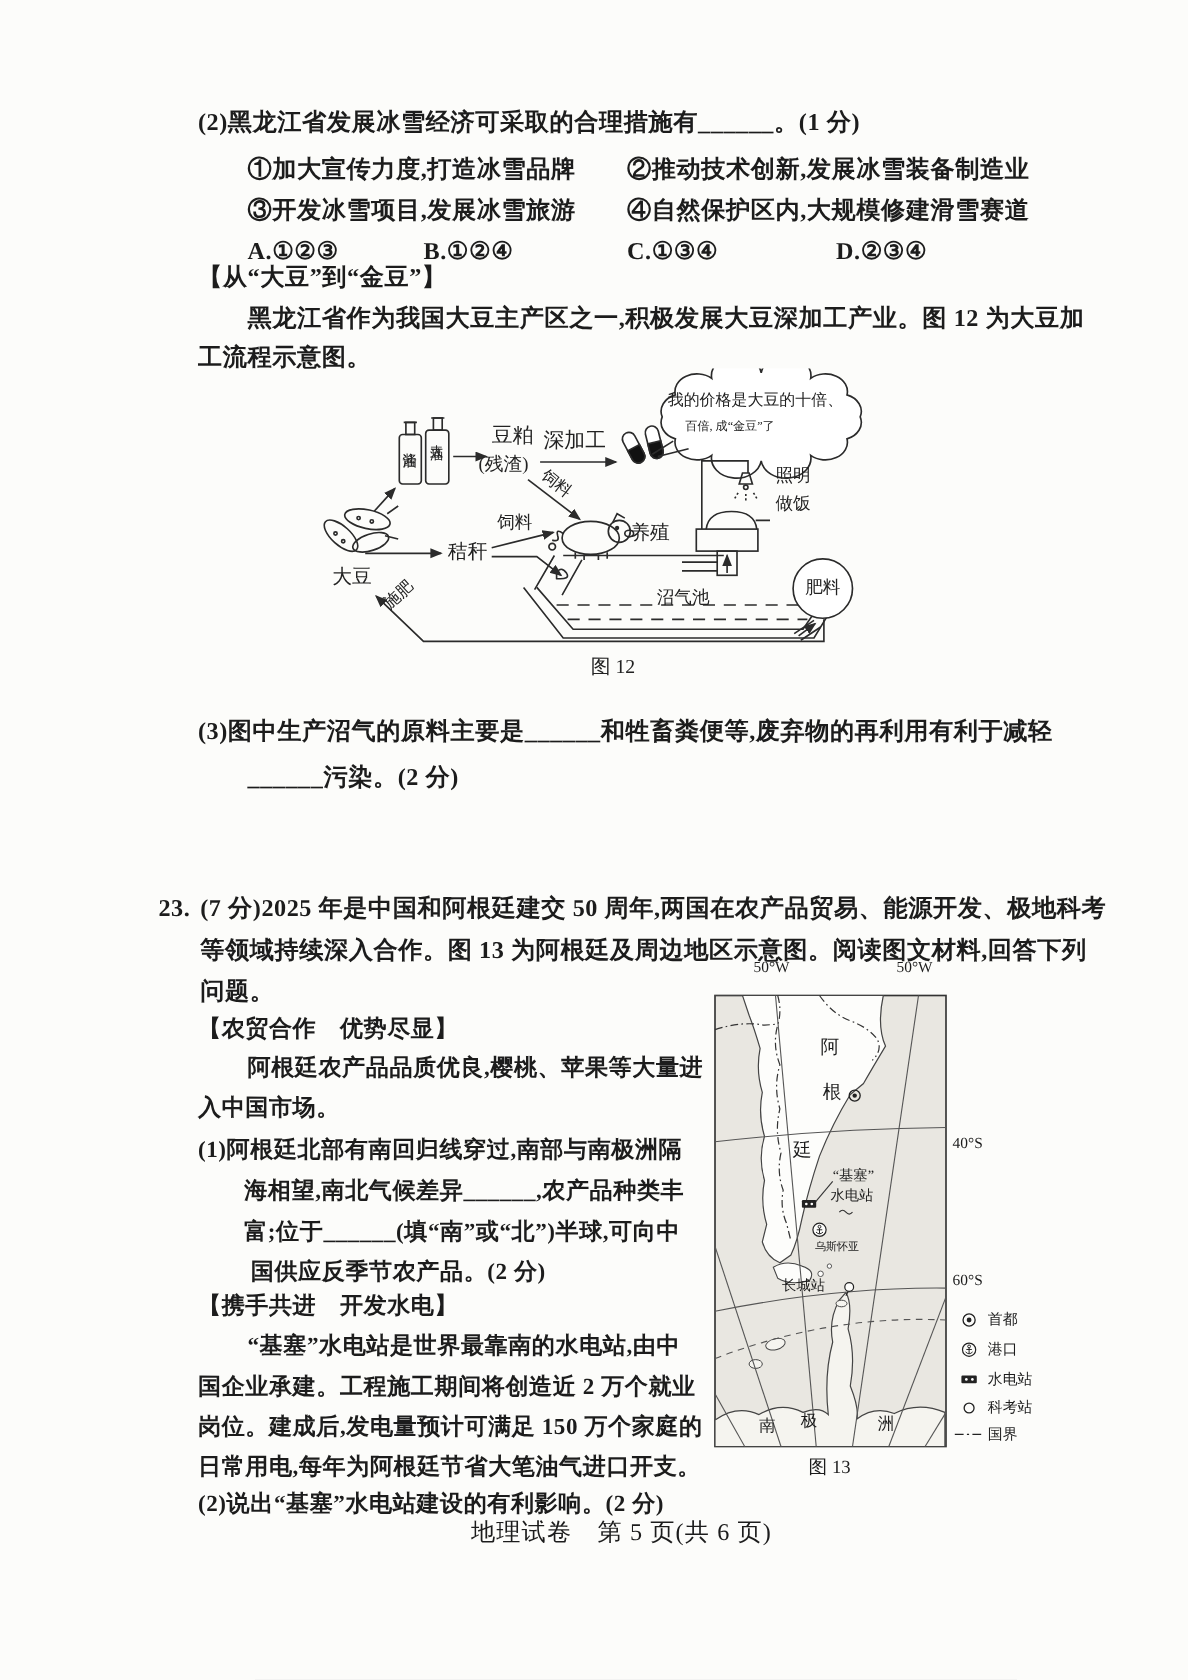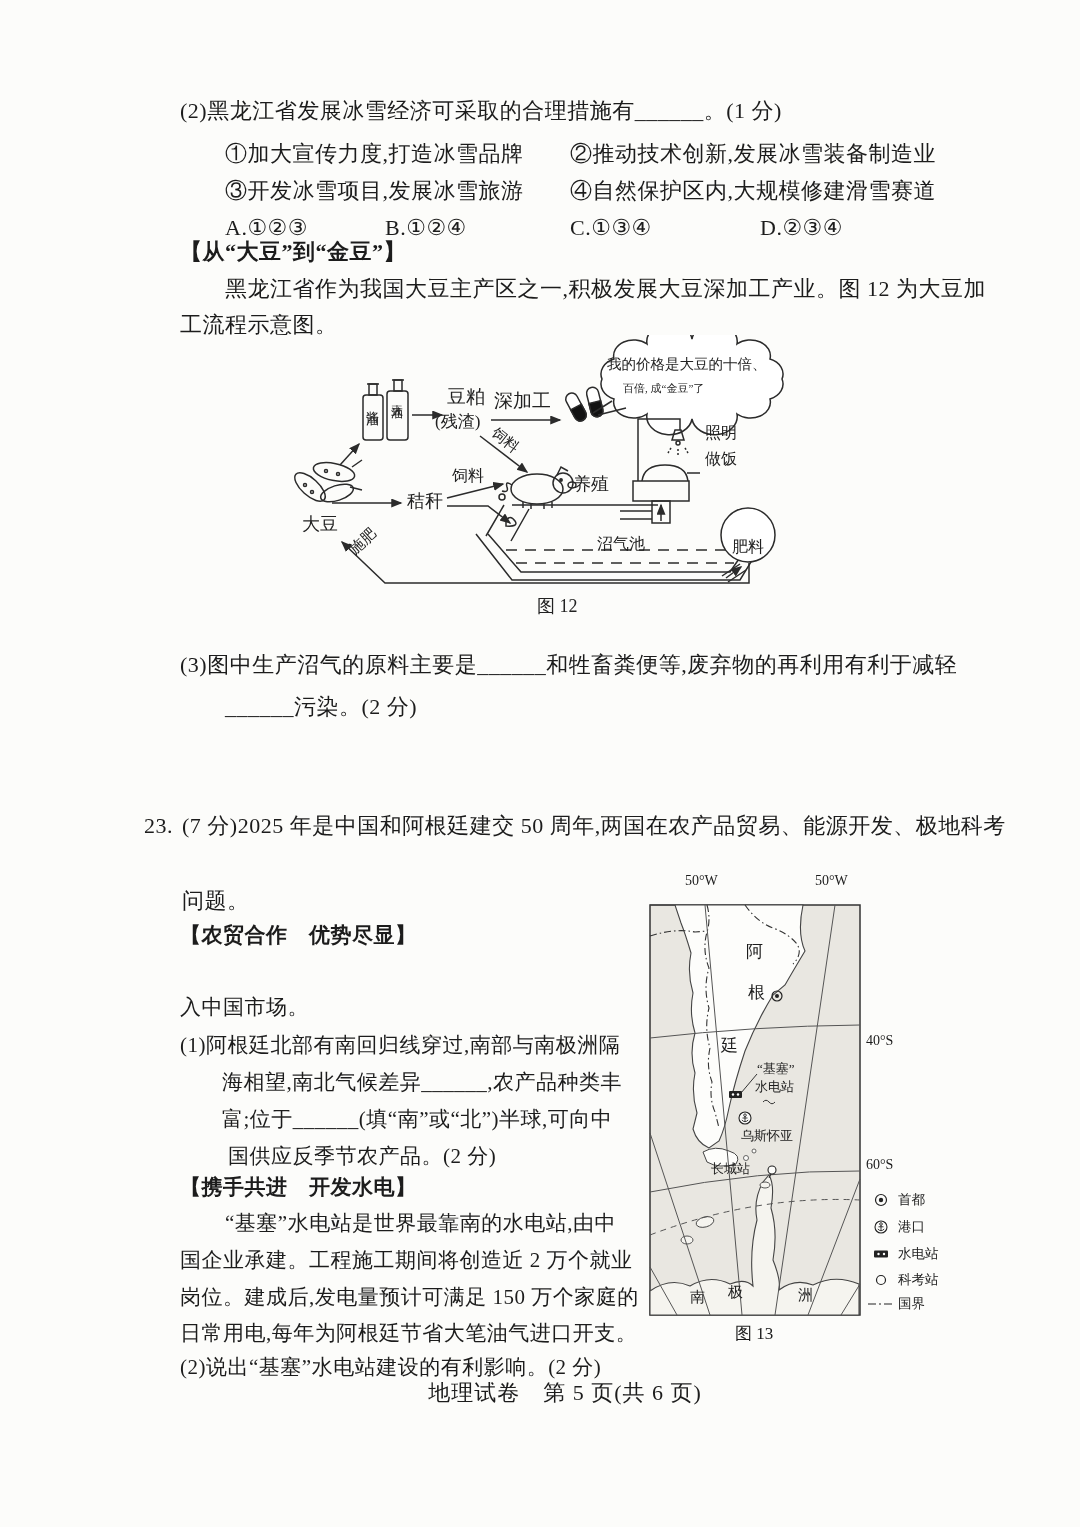--- a/index.html
+++ b/index.html
@@ -5,21 +5,21 @@
   html,body{margin:0;padding:0;background:#e8e8e8;}
   .page{
     position:relative;
     width:1080px;height:1527px;
     background:#fcfcfa;
     font-family:"Liberation Serif","DejaVu Serif",serif;
     color:#1c1c1c;
     overflow:hidden;
   }
   .content{position:absolute;left:180px;top:95px;width:780px;height:1400px;}
-  .ln{position:absolute;white-space:nowrap;font-size:22px;line-height:1.25;letter-spacing:.5px;}
+  .ln{position:absolute;white-space:nowrap;font-size:22px;line-height:1.25;letter-spacing:.5px;font-weight:bold;}
   .hdr{font-weight:bold;}
   .sm{font-size:21px;}
   
   .fig12{position:absolute;left:110px;top:240px;width:500px;height:292px;}
   .fig12 svg{position:absolute;left:0;top:0;}
   .flbl{position:absolute;white-space:nowrap;color:#222;line-height:1;}
   .vert{writing-mode:vertical-rl;text-orientation:upright;letter-spacing:1px;}
   
   .mapblock{position:absolute;left:465px;top:775px;width:315px;height:485px;}
   .mapblock svg{position:absolute;left:0;top:0;}
@@ -151,35 +151,37 @@
     <span class="flbl" style="left:145px;top:78px;font-size:17px">(残渣)</span>
     <span class="flbl" style="left:204px;top:56px;font-size:19px">深加工</span>
     <span class="flbl" style="left:317px;top:22px;font-size:14.5px">我的价格是大豆的十倍、</span>
     <span class="flbl" style="left:333px;top:48px;font-size:11px">百倍, 成“金豆”了</span>
     <span class="flbl" style="left:200px;top:98px;font-size:15px;transform:rotate(38deg)">饲料</span>
     <span class="flbl" style="left:162px;top:133px;font-size:16px">饲料</span>
     <span class="flbl" style="left:283px;top:140px;font-size:18px">养殖</span>
     <span class="flbl" style="left:117px;top:157px;font-size:18px">秸秆</span>
     <span class="flbl" style="left:12px;top:180px;font-size:18px">大豆</span>
     <span class="flbl" style="left:307px;top:201px;font-size:16px">沼气池</span>
-    <span class="flbl" style="left:442px;top:204px;font-size:16px">肥料</span>
+    <span class="flbl" style="left:442px;top:192px;font-size:16px">肥料</span>
     <span class="flbl" style="left:58px;top:199px;font-size:15px;transform:rotate(-42deg)">施肥</span>
     <span class="flbl" style="left:415px;top:90px;font-size:16px">照明</span>
     <span class="flbl" style="left:415px;top:116px;font-size:16px">做饭</span>
     <span class="flbl" style="left:247px;top:262px;font-size:18px">图 12</span>
   </div>
 
   <div class="ln" style="left:0;top:556px">(3)图中生产沼气的原料主要是______和牲畜粪便等,废弃物的再利用有利于减轻</div>
   <div class="ln" style="left:45px;top:598px">______污染。(2 分)</div>
 
   <div class="ln" style="left:-36px;top:717px">23.</div>
   <div class="ln" style="left:2px;top:717px">(7 分)2025 年是中国和阿根廷建交 50 周年,两国在农产品贸易、能源开发、极地科考</div>
+  <div class="ln" style="left:2px;top:755px">等领域持续深入合作。图 13 为阿根廷及周边地区示意图。阅读图文材料,回答下列</div>
   <div class="ln" style="left:2px;top:792px">问题。</div>
 
   <div class="ln hdr sm" style="left:0;top:827px">【农贸合作　优势尽显】</div>
+  <div class="ln sm" style="left:45px;top:862px">阿根廷农产品品质优良,樱桃、苹果等大量进</div>
   <div class="ln sm" style="left:0;top:899px">入中国市场。</div>
   <div class="ln sm" style="left:0;top:937px">(1)阿根廷北部有南回归线穿过,南部与南极洲隔</div>
   <div class="ln sm" style="left:42px;top:974px">海相望,南北气候差异______,农产品种类丰</div>
   <div class="ln sm" style="left:42px;top:1011px">富;位于______(填“南”或“北”)半球,可向中</div>
   <div class="ln sm" style="left:48px;top:1048px">国供应反季节农产品。(2 分)</div>
   <div class="ln hdr sm" style="left:0;top:1079px">【携手共进　开发水电】</div>
   <div class="ln sm" style="left:45px;top:1115px">“基塞”水电站是世界最靠南的水电站,由中</div>
   <div class="ln sm" style="left:0;top:1152px">国企业承建。工程施工期间将创造近 2 万个就业</div>
   <div class="ln sm" style="left:0;top:1189px">岗位。建成后,发电量预计可满足 150 万个家庭的</div>
   <div class="ln sm" style="left:0;top:1225px">日常用电,每年为阿根廷节省大笔油气进口开支。</div>
@@ -261,21 +263,21 @@
 
     <span class="mlbl" style="left:40px;top:4px;font-size:14px">50°W</span>
     <span class="mlbl" style="left:170px;top:4px;font-size:14px">50°W</span>
     <span class="mlbl" style="left:221px;top:164px;font-size:14px">40°S</span>
     <span class="mlbl" style="left:221px;top:288px;font-size:14px">60°S</span>
     <span class="mlbl" style="left:101px;top:73px;font-size:17px">阿</span>
     <span class="mlbl" style="left:103px;top:114px;font-size:17px">根</span>
     <span class="mlbl" style="left:76px;top:167px;font-size:17px">廷</span>
     <span class="mlbl" style="left:112px;top:192px;font-size:13px">“基塞”</span>
     <span class="mlbl" style="left:110px;top:210px;font-size:13px">水电站</span>
-    <span class="mlbl" style="left:96px;top:259px;font-size:13px">乌斯怀亚</span>
+    <span class="mlbl" style="left:96px;top:259px;font-size:10px">乌斯怀亚</span>
     <span class="mlbl" style="left:66px;top:292px;font-size:13px">长城站</span>
     <span class="mlbl" style="left:45px;top:420px;font-size:15px">南</span>
     <span class="mlbl" style="left:83px;top:415px;font-size:15px">极</span>
     <span class="mlbl" style="left:153px;top:418px;font-size:15px">洲</span>
     <span class="mlbl" style="left:253px;top:323px;font-size:13.5px">首都</span>
     <span class="mlbl" style="left:253px;top:350px;font-size:13.5px">港口</span>
     <span class="mlbl" style="left:253px;top:377px;font-size:13.5px">水电站</span>
     <span class="mlbl" style="left:253px;top:403px;font-size:13.5px">科考站</span>
     <span class="mlbl" style="left:253px;top:427px;font-size:13.5px">国界</span>
     <span class="mlbl" style="left:90px;top:455px;font-size:17px">图 13</span>

